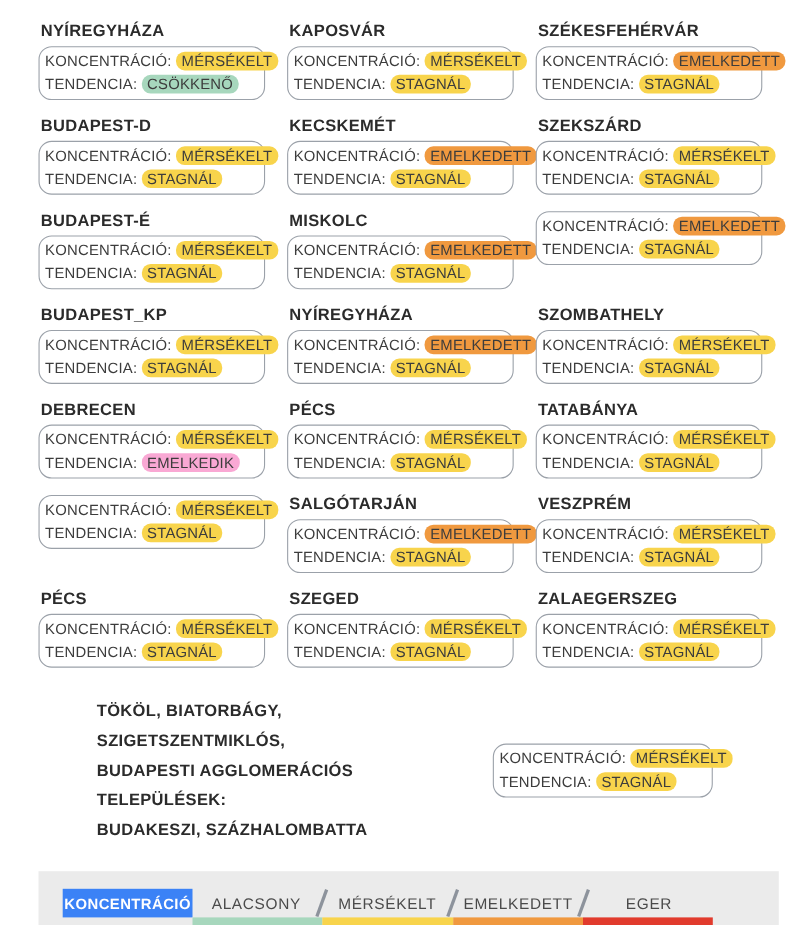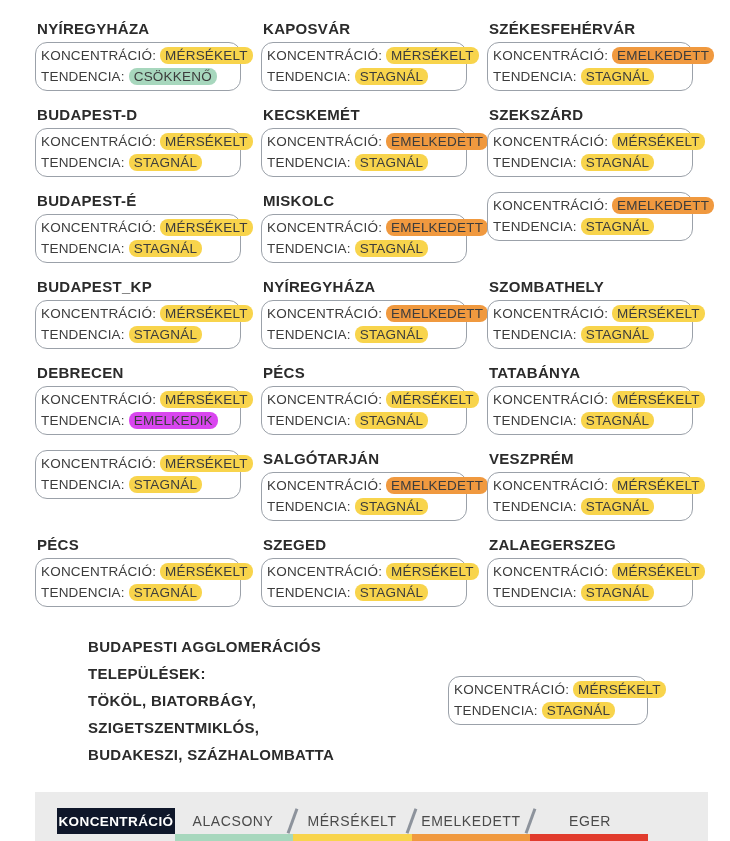--- a/index.html
+++ b/index.html
@@ -47,21 +47,21 @@
     margin: 24px 22px 0 35px;
     background: #ebebeb;
     padding: 16px 0 16px 22px;
   }
   .legend-grid {
     display: grid;
     grid-template-columns: 118px auto;
     grid-template-rows: 26px 10px 26px;
   }
   .legend-box {
-    background: #0f172a; color: #ffffff;
+    background: #3b82f6; color: #ffffff;
     font-size: 13.5px; font-weight: 700; letter-spacing: .4px;
     display: flex; align-items: center; justify-content: center;
     white-space: nowrap;
   }
   .legend-box.k { grid-column: 1; grid-row: 1; }
   .legend-bar { grid-column: 2; grid-row: 2; display: flex; width: 473px; }
   .legend-bar .seg { flex: 1; }
   .legend-row { display: flex; align-items: center; width: 473px; grid-column: 2; }
   .legend-row.top { grid-row: 1; }
   .legend-cell {
@@ -246,21 +246,21 @@
 
   <div class="city-cell">
     <div class="city-title">DEBRECEN</div>
     <div class="card">
       <div class="card-line">
         <span class="card-label">KONCENTRÁCIÓ:</span>
         <span class="value-chip" style="background: rgb(248, 212, 76);">MÉRSÉKELT</span>
       </div>
       <div class="card-line">
         <span class="card-label">TENDENCIA:</span>
-        <span class="value-chip" style="background: #d946ef;">EMELKEDIK</span>
+        <span class="value-chip" style="background: #f9a8d4;">EMELKEDIK</span>
       </div>
     </div>
   </div>
 
   <div class="city-cell">
     <div class="city-title">PÉCS</div>
     <div class="card">
       <div class="card-line">
         <span class="card-label">KONCENTRÁCIÓ:</span>
         <span class="value-chip" style="background: rgb(248, 212, 76);">MÉRSÉKELT</span>
@@ -365,22 +365,22 @@
       <div class="card-line">
         <span class="card-label">TENDENCIA:</span>
         <span class="value-chip" style="background: rgb(248, 212, 76);">STAGNÁL</span>
       </div>
     </div>
   </div>
 </div>
 
 <div class="agglo-row">
   <div class="agglo-text">
+    <div>TÖKÖL, BIATORBÁGY, SZIGETSZENTMIKLÓS,</div>
     <div>BUDAPESTI AGGLOMERÁCIÓS TELEPÜLÉSEK:</div>
-    <div>TÖKÖL, BIATORBÁGY, SZIGETSZENTMIKLÓS,</div>
     <div>BUDAKESZI, SZÁZHALOMBATTA</div>
   </div>
   <div class="agglo-card-wrap">
     <div class="card">
       <div class="card-line">
         <span class="card-label">KONCENTRÁCIÓ:</span>
         <span class="value-chip" style="background: rgb(248, 212, 76);">MÉRSÉKELT</span>
       </div>
       <div class="card-line">
         <span class="card-label">TENDENCIA:</span>

